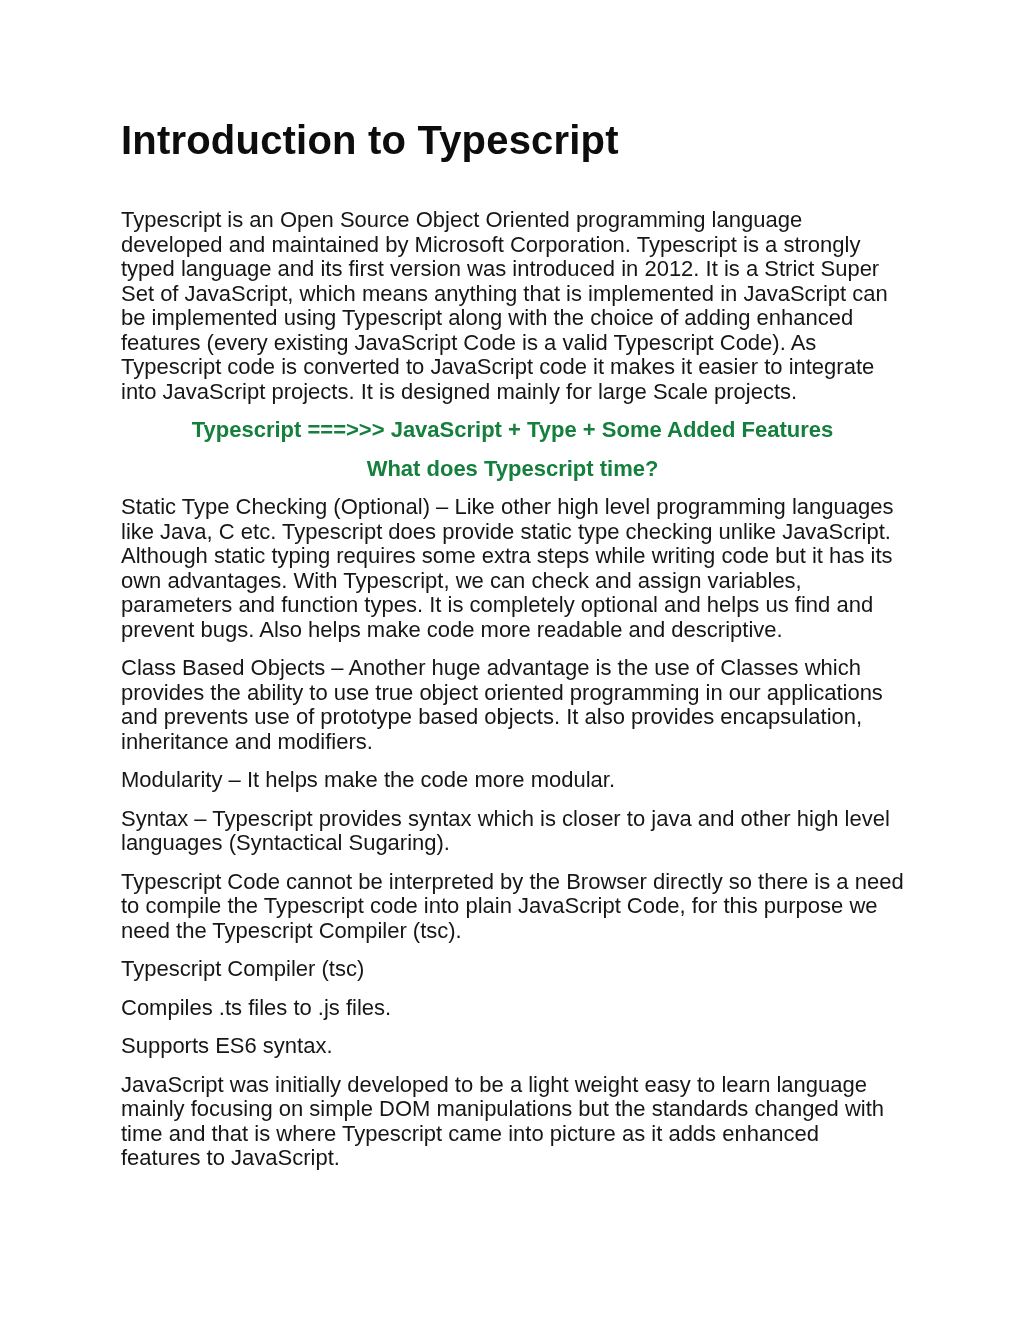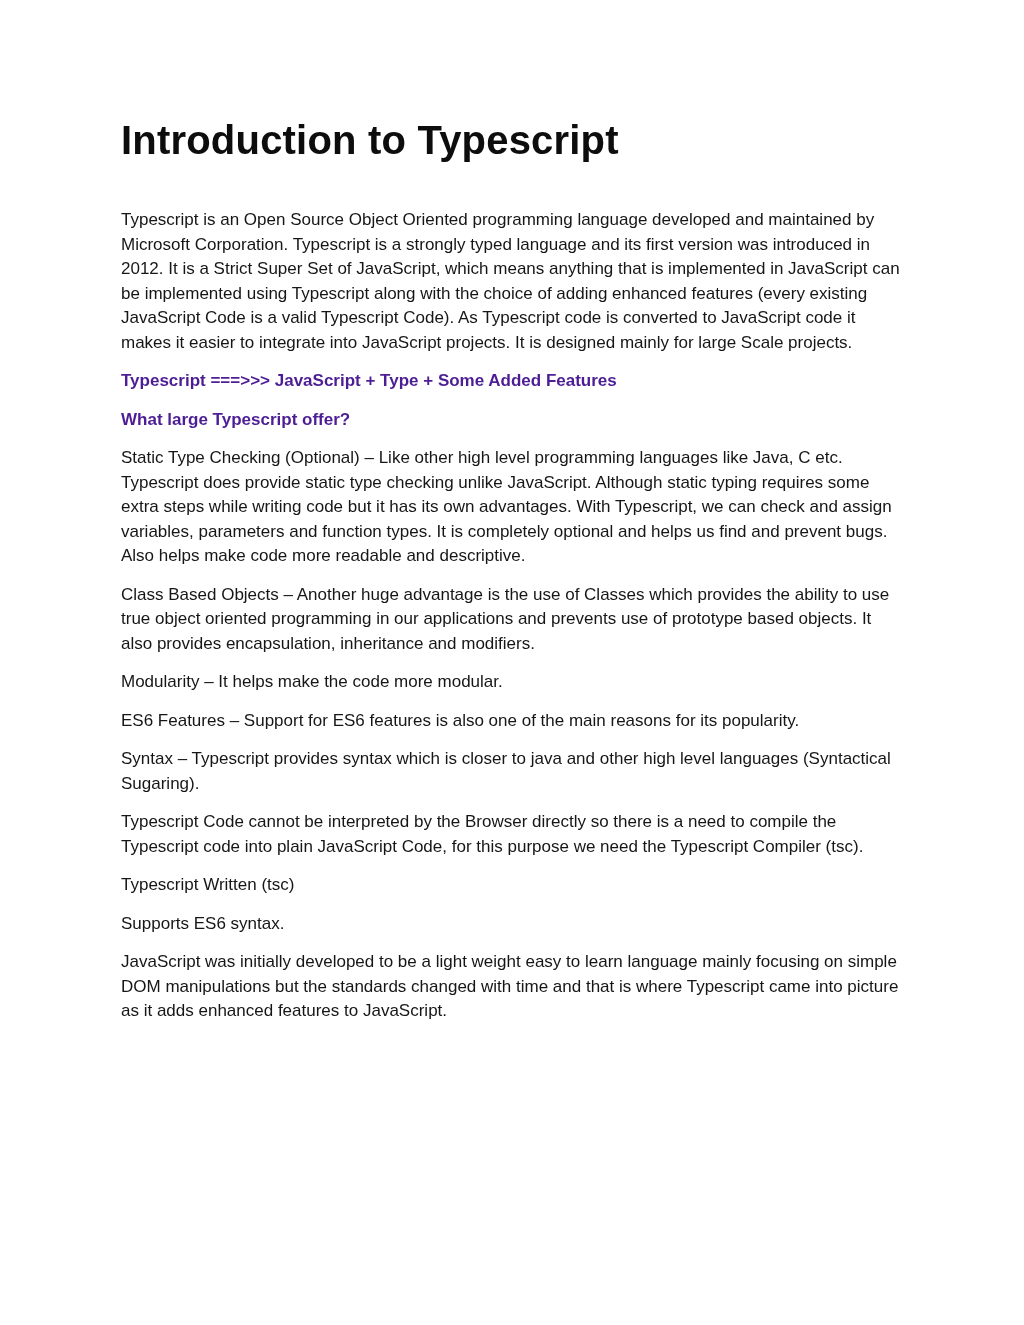--- a/index.html
+++ b/index.html
@@ -23,59 +23,60 @@
   }
   .doc-title {
     font-size: 40px;
     font-weight: 700;
     line-height: 1.1;
     margin: 0 0 46px 0;
     color: #0d0d0d;
     letter-spacing: 0.2px;
   }
   .para {
-    font-size: 17px;
+    font-size: 22px;
     line-height: 24.5px;
     margin: 0 0 14px 0;
     max-width: 785px;
     color: #161616;
   }
   .para.bold {
     font-weight: 700;
-    color: #4c1d95;
+    color: #15803d;
+    text-align: center;
   }
 </style>
 </head>
 <body>
 
 <main class="page">
 
   <h1 class="doc-title">Introduction to Typescript</h1>
 
   <p class="para">Typescript is an Open Source Object Oriented programming language developed and maintained by Microsoft Corporation. Typescript is a strongly typed language and its first version was introduced in 2012. It is a Strict Super Set of JavaScript, which means anything that is implemented in JavaScript can be implemented using Typescript along with the choice of adding enhanced features (every existing JavaScript Code is a valid Typescript Code). As Typescript code is converted to JavaScript code it makes it easier to integrate into JavaScript projects. It is designed mainly for large Scale projects.</p>
 
   <p class="para bold">Typescript ===&gt;&gt;&gt; JavaScript + Type + Some Added Features</p>
 
-  <p class="para bold">What large Typescript offer?</p>
+  <p class="para bold">What does Typescript time?</p>
 
   <p class="para">Static Type Checking (Optional) – Like other high level programming languages like Java, C etc. Typescript does provide static type checking unlike JavaScript. Although static typing requires some extra steps while writing code but it has its own advantages. With Typescript, we can check and assign variables, parameters and function types. It is completely optional and helps us find and prevent bugs. Also helps make code more readable and descriptive.</p>
 
   <p class="para">Class Based Objects – Another huge advantage is the use of Classes which provides the ability to use true object oriented programming in our applications and prevents use of prototype based objects. It also provides encapsulation, inheritance and modifiers.</p>
 
   <p class="para">Modularity – It helps make the code more modular.</p>
 
-  <p class="para">ES6 Features – Support for ES6 features is also one of the main reasons for its popularity.</p>
 
   <p class="para">Syntax – Typescript provides syntax which is closer to java and other high level languages (Syntactical Sugaring).</p>
 
   <p class="para">Typescript Code cannot be interpreted by the Browser directly so there is a need to compile the Typescript code into plain JavaScript Code, for this purpose we need the Typescript Compiler (tsc).</p>
 
-  <p class="para">Typescript Written (tsc)</p>
+  <p class="para">Typescript Compiler (tsc)</p>
 
 
+  <p class="para">Compiles .ts files to .js files.</p>
 
 
   <p class="para">Supports ES6 syntax.</p>
 
 
   <p class="para">JavaScript was initially developed to be a light weight easy to learn language mainly focusing on simple DOM manipulations but the standards changed with time and that is where Typescript came into picture as it adds enhanced features to JavaScript.</p>
 
 </main>
 
 </body></html>

